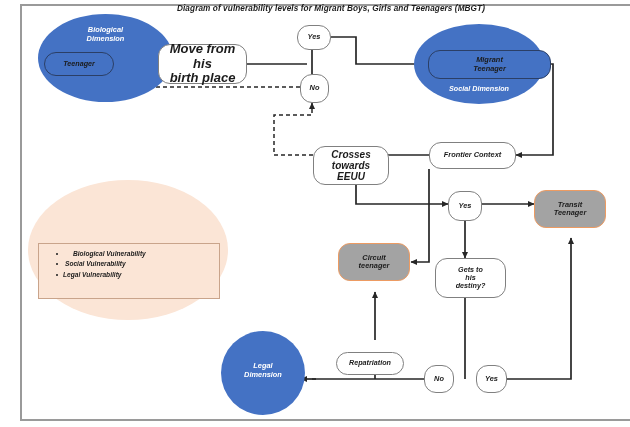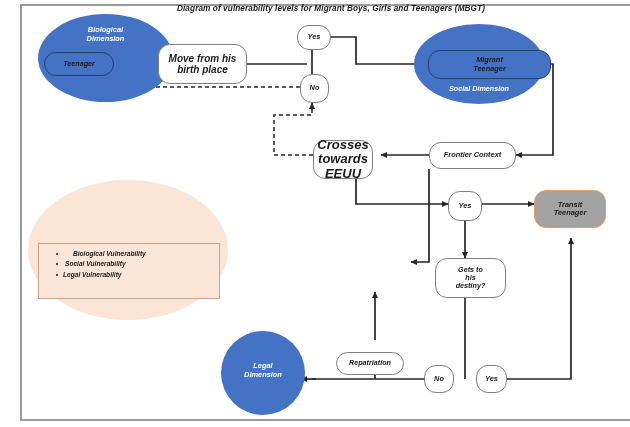--- a/index.html
+++ b/index.html
@@ -171,41 +171,43 @@
   <div class="vuln-list box-peach-list">
     <ul>
       <li><span>Biological Vulnerability</span></li>
       <li class="short"><span>Social Vulnerability</span></li>
       <li class="short2"><span>Legal Vulnerability</span></li>
     </ul>
   </div>
 
   <div class="node box-blue" style="left:28px;top:52px;width:70px;height:24px;font-size:7.2px;color:#1b1b1b;">Teenager</div>
 
-  <div class="node box-white" style="left:142px;top:44px;width:89px;height:40px;font-size:10px;white-space:pre-line;">Move from his
+  <div class="node box-white" style="left:142px;top:44px;width:89px;height:40px;font-size:13px;white-space:pre-line;">Move from his
 birth place</div>
 
   <div class="node box-white" style="left:281px;top:25px;width:34px;height:25px;font-size:7.4px;">Yes</div>
 
   <div class="node box-white" style="left:284px;top:74px;width:29px;height:29px;font-size:7.4px;">No</div>
 
   <div class="node box-blue" style="left:412px;top:50px;width:123px;height:29px;font-size:7.4px;color:#1b1b1b;white-space:pre-line;">Migrant
 Teenager</div>
 
   <div class="node box-white" style="left:413px;top:142px;width:87px;height:27px;font-size:7.4px;">Frontier Context</div>
 
-  <div class="node box-white" style="left:297px;top:140px;width:60px;height:39px;font-size:13px;white-space:pre-line;">Crosses
+  <div class="node box-white" style="left:297px;top:146px;width:76px;height:39px;font-size:10px;white-space:pre-line;">Crosses
 towards
 EEUU</div>
 
   <div class="node box-white" style="left:432px;top:191px;width:34px;height:30px;font-size:7.4px;">Yes</div>
 
   <div class="node box-orange" style="left:518px;top:190px;width:72px;height:38px;font-size:7.4px;white-space:pre-line;">Transit
 Teenager</div>
 
+  <div class="node box-orange" style="left:322px;top:243px;width:72px;height:38px;font-size:7.4px;white-space:pre-line;">Circuit
+teenager</div>
 
   <div class="node box-white" style="left:419px;top:258px;width:71px;height:40px;font-size:7.2px;white-space:pre-line;">Gets to
 his
 destiny?</div>
 
   <div class="node box-white" style="left:320px;top:352px;width:68px;height:23px;font-size:7.2px;">Repatriation</div>
 
   <div class="node box-white" style="left:408px;top:365px;width:30px;height:28px;font-size:7.4px;">No</div>
 
   <div class="node box-white" style="left:460px;top:365px;width:31px;height:28px;font-size:7.4px;">Yes</div>

